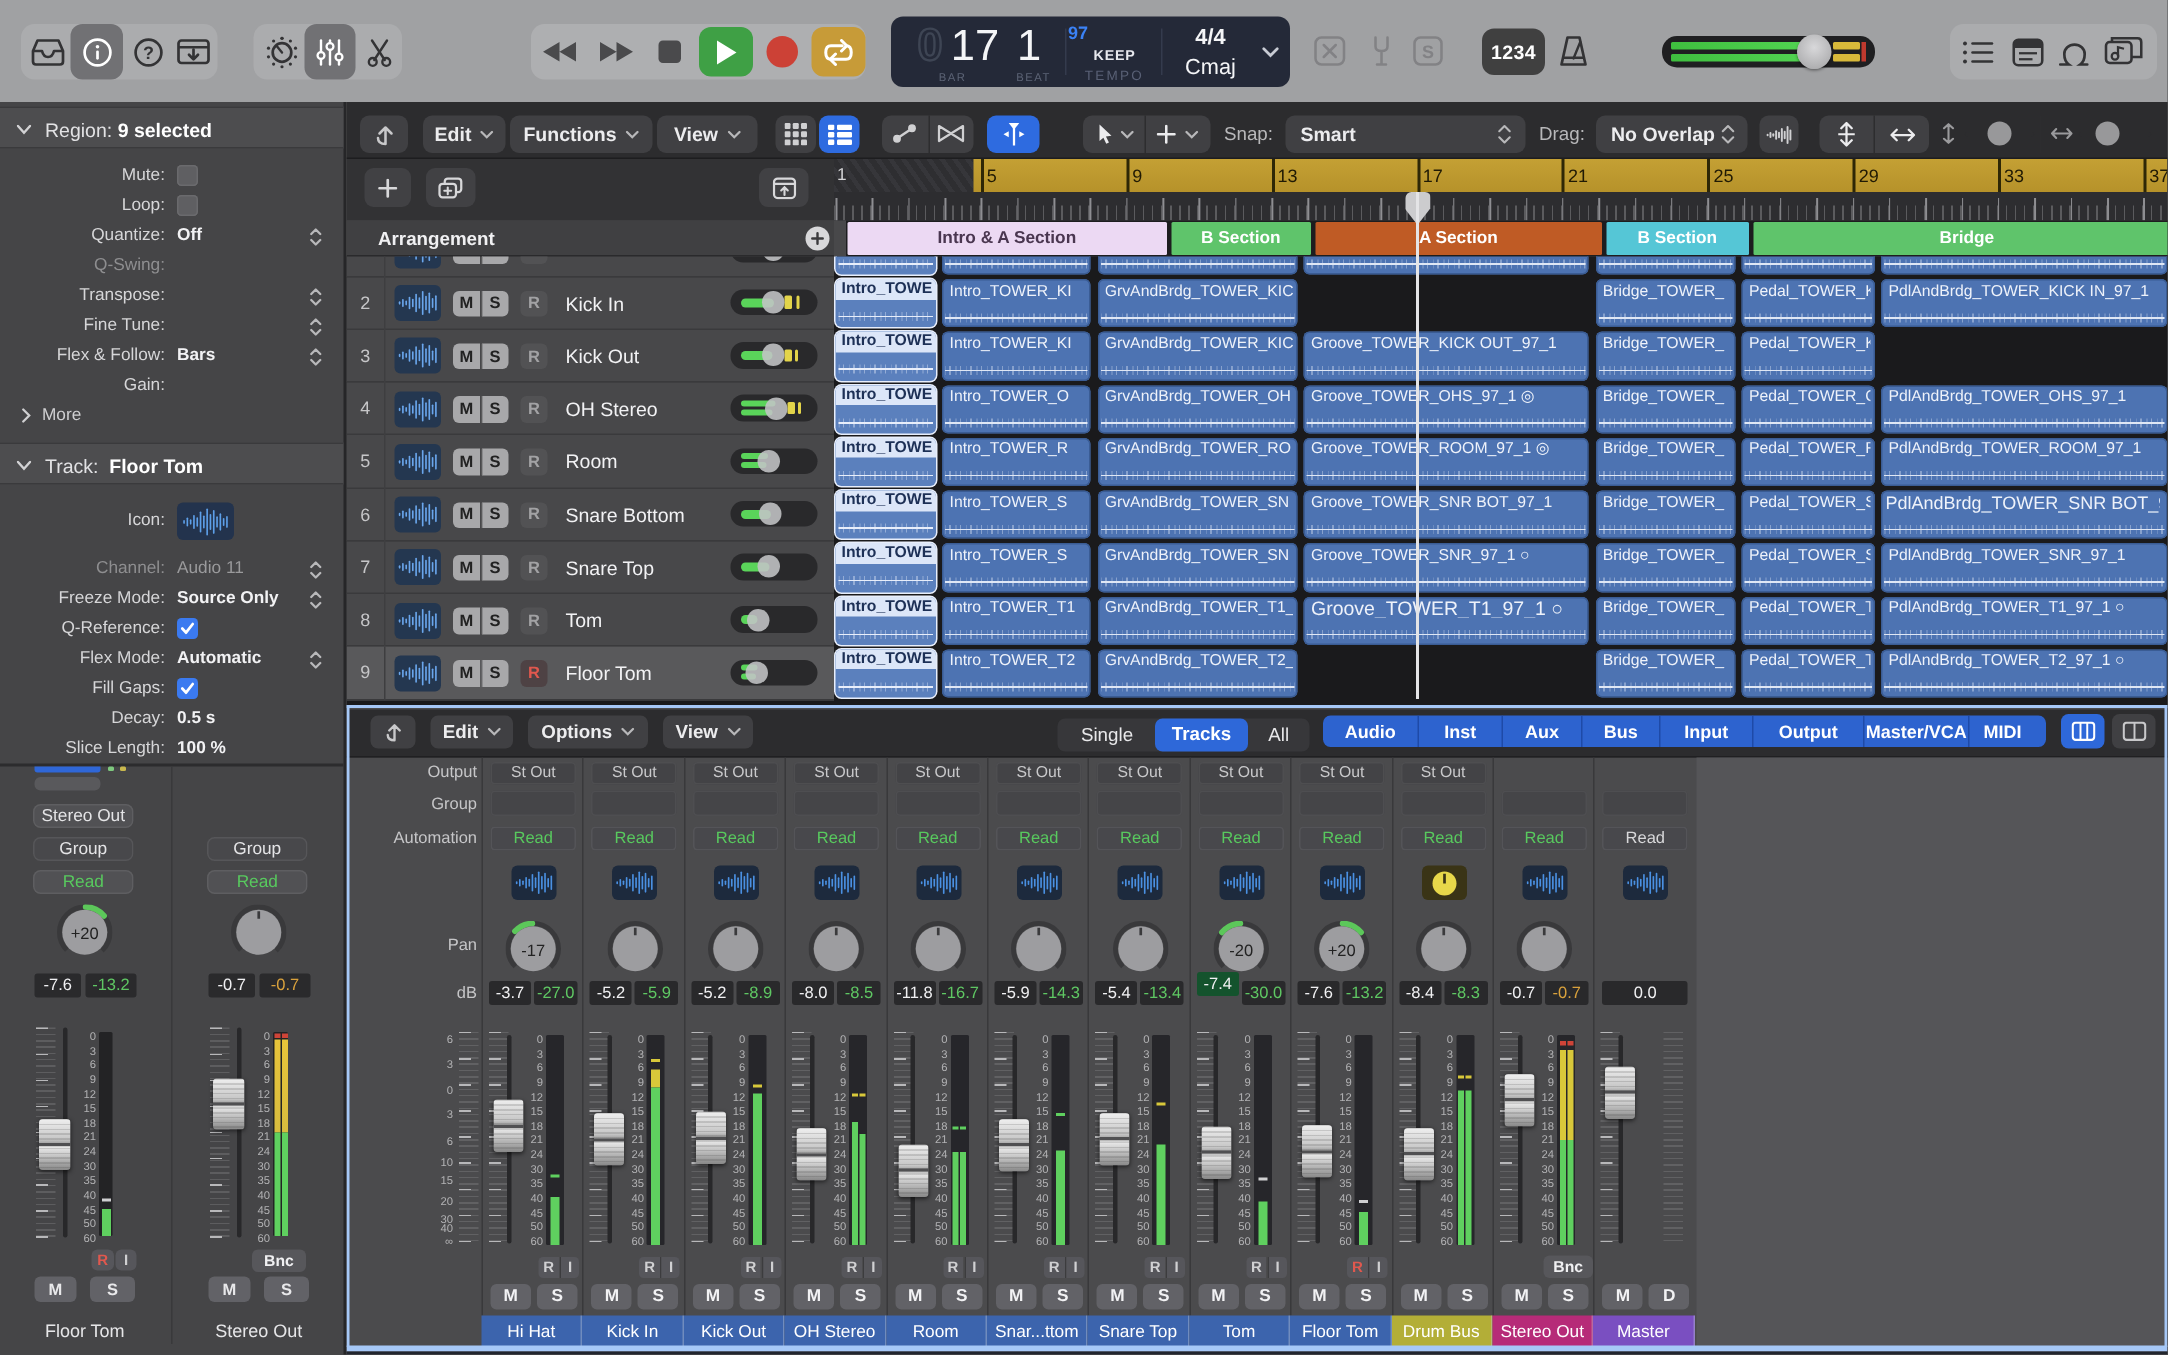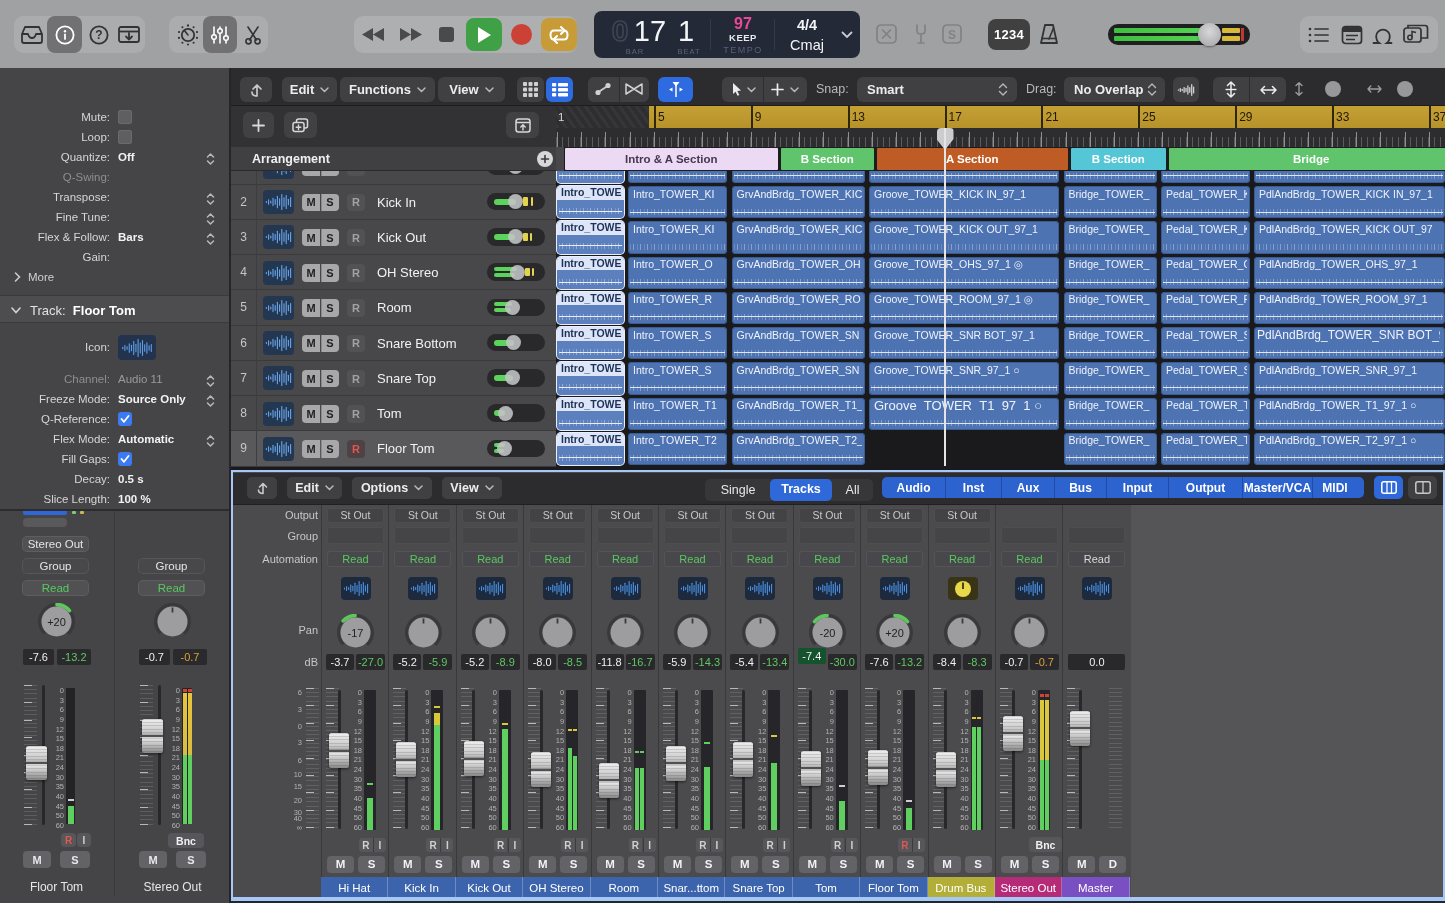--- a/index.html
+++ b/index.html
@@ -77,21 +77,21 @@
           <path d="M9 10 L5.5 13.5 L9 17" fill="none" stroke="#fff" stroke-width="2" stroke-linecap="round" stroke-linejoin="round"></path>
         </svg>
       </div>
       <div class="abs" style="left:594px;top:11px;width:266px;height:47px;background:#242938;border-radius:8px;overflow:hidden">
         <div class="abs" style="left:14px;top:5px;width:24px;height:30px;color:transparent;-webkit-text-stroke:1.6px #3e4554;font-size:30px;font-weight:bold;text-align:center;line-height:30px">0</div>
         <div class="abs" style="left:36px;top:5px;width:40px;height:30px;color:#f4f5f7;font-size:29px;text-align:center;line-height:30px">17</div>
         <div class="abs" style="left:82px;top:5px;width:20px;height:30px;color:#f4f5f7;font-size:29px;text-align:center;line-height:30px">1</div>
         <div class="abs" style="left:26px;top:37px;width:30px;height:8px;color:#5c6375;font-size:7.5px;letter-spacing:1px;text-align:center;line-height:8px">BAR</div>
         <div class="abs" style="left:80px;top:37px;width:30px;height:8px;color:#5c6375;font-size:7.5px;letter-spacing:1px;text-align:center;line-height:8px">BEAT</div>
         <div class="abs" style="left:116px;top:8px;width:1px;height:31px;background:#343b4d"></div>
-        <div class="abs" style="left:118px;top:4px;width:62px;height:18px;color:#ec4899;font-size:16px;font-weight:bold;text-align:center">97</div>
+        <div class="abs" style="left:118px;top:4px;width:62px;height:18px;color:#3b82f6;font-size:12px;font-weight:bold;">97</div>
         <div class="abs" style="left:118px;top:21px;width:62px;height:12px;color:#e8e9ee;font-size:9.5px;font-weight:bold;letter-spacing:0.5px;text-align:center">KEEP</div>
         <div class="abs" style="left:118px;top:34px;width:62px;height:10px;color:#596075;font-size:9px;letter-spacing:1.5px;text-align:center">TEMPO</div>
         <div class="abs" style="left:180px;top:8px;width:1px;height:31px;background:#343b4d"></div>
         <div class="abs" style="left:182px;top:6px;width:62px;height:16px;color:#f4f5f7;font-size:14.5px;font-weight:bold;text-align:center">4/4</div>
         <div class="abs" style="left:182px;top:26px;width:62px;height:16px;color:#f4f5f7;font-size:14.5px;text-align:center">Cmaj</div>
         <svg width="12" height="8" viewBox="0 0 12 8" style="position:absolute;left:247px;top:20px">
           <path d="M1.5 1.5 L6 6 L10.5 1.5" fill="none" stroke="#c8cbd4" stroke-width="1.8" stroke-linecap="round"></path>
         </svg>
       </div>
       <div class="abs" style="left:874px;top:22px;width:25px;height:24px;"><svg width="25" height="24" viewBox="0 0 25 24" style="">
@@ -138,20 +138,26 @@
           <path d="M2.5 19 H8.2 Q5.2 16.8 5.2 12 A6.8 6.3 0 1 1 18.8 12 Q18.8 16.8 15.8 19 H20.5" fill="none" stroke="#333335" stroke-width="1.8" stroke-linecap="round"></path>
         </svg></div>
       <div class="abs" style="left:1402px;top:23px;width:30px;height:24px;"><svg width="30" height="24" viewBox="0 0 30 24" style="">
           <rect x="2" y="5" width="17" height="14" rx="2.5" fill="none" stroke="#333335" stroke-width="1.7"></rect>
           <path d="M6 5 V2.5 H23 Q25.5 2.5 25.5 5 V15 H19" fill="none" stroke="#333335" stroke-width="1.7"></path>
           <circle cx="8" cy="14.5" r="2.2" fill="none" stroke="#333335" stroke-width="1.5"></circle>
           <path d="M10 14.5 V8.5 L14 9.5" fill="none" stroke="#333335" stroke-width="1.5"></path>
         </svg></div>
     </div>
     <div class="abs" style="left:0px;top:68px;width:231px;height:835px;background:#454547;border-right:2px solid #262628"></div>
+    <div class="abs" style="left:0px;top:71px;width:229px;height:28px;background:#4d4d4f;border-bottom:1px solid #3a3a3c;border-top:1px solid #3a3a3c">
+      <svg width="10" height="7" viewBox="0 0 10 7" style="position:absolute;left:11px;top:11px">
+        <path d="M1 1 L5 5.5 L9 1" fill="none" stroke="#d2d2d4" stroke-width="1.6" stroke-linecap="round"></path>
+      </svg>
+      <div class="abs" style="left:30px;top:6px;width:190px;height:17px;color:#e2e2e4;font-size:13px;line-height:17px">Region: <b style="color:#fff">9 selected</b></div>
+    </div>
     <div class="abs" style="left:0px;top:108px;width:110px;height:18px;color:#d6d6d8;font-size:11.5px;text-align:right;line-height:18px">Mute:</div>
     <div class="abs" style="left:118px;top:110px;width:14px;height:14px;background:#5f5f62;border-radius:3px;box-shadow:inset 0 0 0 1px #6a6a6d"></div>
     <div class="abs" style="left:0px;top:128px;width:110px;height:18px;color:#d6d6d8;font-size:11.5px;text-align:right;line-height:18px">Loop:</div>
     <div class="abs" style="left:118px;top:130px;width:14px;height:14px;background:#5f5f62;border-radius:3px;box-shadow:inset 0 0 0 1px #6a6a6d"></div>
     <div class="abs" style="left:0px;top:148px;width:110px;height:18px;color:#d6d6d8;font-size:11.5px;text-align:right;line-height:18px">Quantize:</div>
     <div class="abs" style="left:118px;top:148px;width:85px;height:18px;color:#f2f2f4;font-size:11.5px;font-weight:bold;line-height:18px">Off</div>
     <div class="abs" style="left:206px;top:151px;width:9px;height:12px;"><svg width="9" height="12" viewBox="0 0 9 12" style="">
         <path d="M1.5 4 L4.5 1 L7.5 4" fill="none" stroke="#b8b8ba" stroke-width="1.5" stroke-linecap="round" stroke-linejoin="round"></path>
         <path d="M1.5 8 L4.5 11 L7.5 8" fill="none" stroke="#b8b8ba" stroke-width="1.5" stroke-linecap="round" stroke-linejoin="round"></path>
       </svg></div>
@@ -593,24 +599,20 @@
           <div class="abs" style="left:2px;top:22px;width:62.5px;height:6px;background:linear-gradient(transparent 2.5px,#e8eefb 2.5px,#e8eefb 3.5px,transparent 3.5px),repeating-linear-gradient(90deg,#e8eefb33 0 1px,transparent 1px 3px,#e8eefb66 3px 4px,transparent 4px 7px)"></div>
         </div>
         <div class="abs" style="left:397px;top:15.0px;width:99px;height:32.25px;background:#4d73b2;border-radius:4px;overflow:hidden;box-shadow:inset 0 0 0 1px #3a5c94">
           <div class="abs" style="left:5px;top:1.5px;width:91px;height:13px;color:#eef2fa;font-size:10.5px;line-height:13px;white-space:nowrap;overflow:hidden">Intro_TOWER_KI</div>
           <div class="abs" style="left:2px;top:22.5px;width:95px;height:6px;background:linear-gradient(transparent 2.5px,#dfe7f5 2.5px,#dfe7f5 3.5px,transparent 3.5px),repeating-linear-gradient(90deg,#dfe7f533 0 1px,transparent 1px 3px,#dfe7f566 3px 4px,transparent 4px 7px)"></div>
         </div>
         <div class="abs" style="left:500.5px;top:15.0px;width:133.0px;height:32.25px;background:#4d73b2;border-radius:4px;overflow:hidden;box-shadow:inset 0 0 0 1px #3a5c94">
           <div class="abs" style="left:5px;top:1.5px;width:125.0px;height:13px;color:#eef2fa;font-size:10.5px;line-height:13px;white-space:nowrap;overflow:hidden">GrvAndBrdg_TOWER_KIC</div>
           <div class="abs" style="left:2px;top:22.5px;width:129.0px;height:6px;background:linear-gradient(transparent 2.5px,#dfe7f5 2.5px,#dfe7f5 3.5px,transparent 3.5px),repeating-linear-gradient(90deg,#dfe7f533 0 1px,transparent 1px 3px,#dfe7f566 3px 4px,transparent 4px 7px)"></div>
         </div>
-        <div class="abs" style="left:638px;top:15.0px;width:190px;height:32.25px;background:#4d73b2;border-radius:4px;overflow:hidden;box-shadow:inset 0 0 0 1px #3a5c94">
-          <div class="abs" style="left:5px;top:1.5px;width:182px;height:13px;color:#eef2fa;font-size:10.5px;line-height:13px;white-space:nowrap;overflow:hidden">Groove_TOWER_KICK IN_97_1</div>
-          <div class="abs" style="left:2px;top:22.5px;width:186px;height:6px;background:linear-gradient(transparent 2.5px,#dfe7f5 2.5px,#dfe7f5 3.5px,transparent 3.5px),repeating-linear-gradient(90deg,#dfe7f533 0 1px,transparent 1px 3px,#dfe7f566 3px 4px,transparent 4px 7px)"></div>
-        </div>
         <div class="abs" style="left:832.5px;top:15.0px;width:93.0px;height:32.25px;background:#4d73b2;border-radius:4px;overflow:hidden;box-shadow:inset 0 0 0 1px #3a5c94">
           <div class="abs" style="left:5px;top:1.5px;width:85.0px;height:13px;color:#eef2fa;font-size:10.5px;line-height:13px;white-space:nowrap;overflow:hidden">Bridge_TOWER_</div>
           <div class="abs" style="left:2px;top:22.5px;width:89.0px;height:6px;background:linear-gradient(transparent 2.5px,#dfe7f5 2.5px,#dfe7f5 3.5px,transparent 3.5px),repeating-linear-gradient(90deg,#dfe7f533 0 1px,transparent 1px 3px,#dfe7f566 3px 4px,transparent 4px 7px)"></div>
         </div>
         <div class="abs" style="left:930px;top:15.0px;width:88.5px;height:32.25px;background:#4d73b2;border-radius:4px;overflow:hidden;box-shadow:inset 0 0 0 1px #3a5c94">
           <div class="abs" style="left:5px;top:1.5px;width:80.5px;height:13px;color:#eef2fa;font-size:10.5px;line-height:13px;white-space:nowrap;overflow:hidden">Pedal_TOWER_K</div>
           <div class="abs" style="left:2px;top:22.5px;width:84.5px;height:6px;background:linear-gradient(transparent 2.5px,#dfe7f5 2.5px,#dfe7f5 3.5px,transparent 3.5px),repeating-linear-gradient(90deg,#dfe7f533 0 1px,transparent 1px 3px,#dfe7f566 3px 4px,transparent 4px 7px)"></div>
         </div>
         <div class="abs" style="left:1023px;top:15.0px;width:191px;height:32.25px;background:#4d73b2;border-radius:4px;overflow:hidden;box-shadow:inset 0 0 0 1px #3a5c94">
           <div class="abs" style="left:5px;top:1.5px;width:183px;height:13px;color:#eef2fa;font-size:10.5px;line-height:13px;white-space:nowrap;overflow:hidden">PdlAndBrdg_TOWER_KICK IN_97_1</div>
@@ -663,24 +665,20 @@
           <div class="abs" style="left:5px;top:1.5px;width:182px;height:13px;color:#eef2fa;font-size:10.5px;line-height:13px;white-space:nowrap;overflow:hidden">Groove_TOWER_KICK OUT_97_1</div>
           <div class="abs" style="left:2px;top:22.5px;width:186px;height:6px;background:linear-gradient(transparent 2.5px,#dfe7f5 2.5px,#dfe7f5 3.5px,transparent 3.5px),repeating-linear-gradient(90deg,#dfe7f533 0 1px,transparent 1px 3px,#dfe7f566 3px 4px,transparent 4px 7px)"></div>
         </div>
         <div class="abs" style="left:832.5px;top:50.25px;width:93.0px;height:32.25px;background:#4d73b2;border-radius:4px;overflow:hidden;box-shadow:inset 0 0 0 1px #3a5c94">
           <div class="abs" style="left:5px;top:1.5px;width:85.0px;height:13px;color:#eef2fa;font-size:10.5px;line-height:13px;white-space:nowrap;overflow:hidden">Bridge_TOWER_</div>
           <div class="abs" style="left:2px;top:22.5px;width:89.0px;height:6px;background:linear-gradient(transparent 2.5px,#dfe7f5 2.5px,#dfe7f5 3.5px,transparent 3.5px),repeating-linear-gradient(90deg,#dfe7f533 0 1px,transparent 1px 3px,#dfe7f566 3px 4px,transparent 4px 7px)"></div>
         </div>
         <div class="abs" style="left:930px;top:50.25px;width:88.5px;height:32.25px;background:#4d73b2;border-radius:4px;overflow:hidden;box-shadow:inset 0 0 0 1px #3a5c94">
           <div class="abs" style="left:5px;top:1.5px;width:80.5px;height:13px;color:#eef2fa;font-size:10.5px;line-height:13px;white-space:nowrap;overflow:hidden">Pedal_TOWER_K</div>
           <div class="abs" style="left:2px;top:22.5px;width:84.5px;height:6px;background:linear-gradient(transparent 2.5px,#dfe7f5 2.5px,#dfe7f5 3.5px,transparent 3.5px),repeating-linear-gradient(90deg,#dfe7f533 0 1px,transparent 1px 3px,#dfe7f566 3px 4px,transparent 4px 7px)"></div>
-        </div>
-        <div class="abs" style="left:1023px;top:50.25px;width:191px;height:32.25px;background:#4d73b2;border-radius:4px;overflow:hidden;box-shadow:inset 0 0 0 1px #3a5c94">
-          <div class="abs" style="left:5px;top:1.5px;width:183px;height:13px;color:#eef2fa;font-size:10.5px;line-height:13px;white-space:nowrap;overflow:hidden">PdlAndBrdg_TOWER_KICK OUT_97</div>
-          <div class="abs" style="left:2px;top:22.5px;width:187px;height:6px;background:linear-gradient(transparent 2.5px,#dfe7f5 2.5px,#dfe7f5 3.5px,transparent 3.5px),repeating-linear-gradient(90deg,#dfe7f533 0 1px,transparent 1px 3px,#dfe7f566 3px 4px,transparent 4px 7px)"></div>
         </div>
         <div class="abs" style="left:0px;top:84.0px;width:325px;height:35.25px;background:#48484a;border-bottom:1px solid #3a3a3c">
           <div class="abs" style="left:0px;top:0px;width:325px;height:35.25px;"></div>
           <div class="abs" style="left:0px;top:4px;width:25px;height:18px;color:#c6c6c8;font-size:12px;text-align:center;line-height:18px;top:8px">4</div>
           <div class="abs" style="left:25px;top:0px;width:1px;height:35.25px;background:#3e3e40"></div>
           <div class="abs" style="left:32px;top:5.6px;width:31px;height:24px;background:#243750;border-radius:4px;display:flex;align-items:center;justify-content:center">
             <svg width="27" height="18" viewBox="0 0 27 18" style="">
               <rect x="0.85" y="7.88" width="1.1" height="2.24" rx="0.55" fill="#6aa6ec"></rect>
               <rect x="3.05" y="6.28" width="1.1" height="5.44" rx="0.55" fill="#6aa6ec"></rect>
               <rect x="5.25" y="7.40" width="1.1" height="3.20" rx="0.55" fill="#6aa6ec"></rect>

